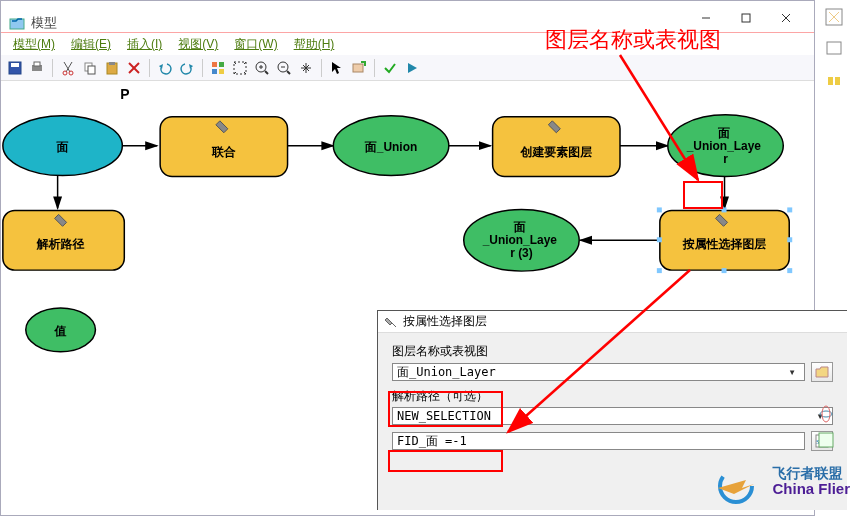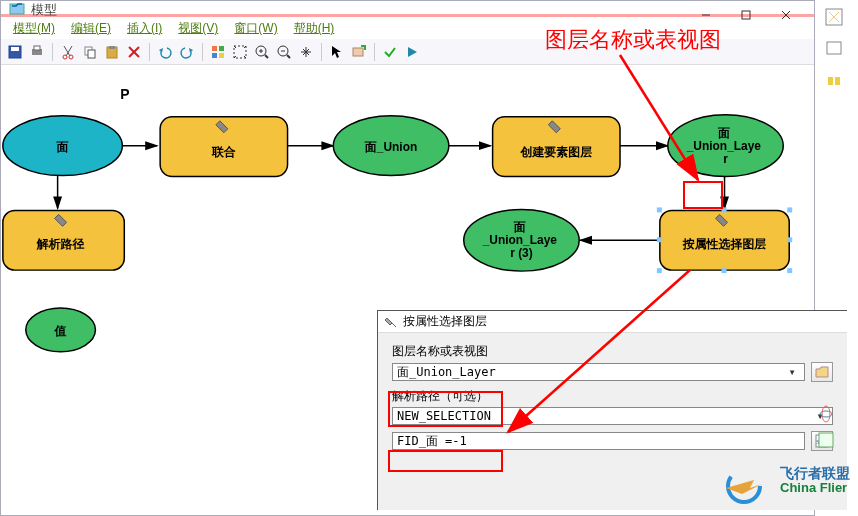--- a/index.html
+++ b/index.html
@@ -1,19 +1,19 @@
 <!DOCTYPE html>
 <html><head>
 <meta charset="utf-8">
 <style>
   * { box-sizing: border-box; margin: 0; padding: 0; }
   body { font-family: "Microsoft YaHei", SimSun, Arial, sans-serif; background: #fff; width: 858px; height: 516px; position: relative; overflow: hidden; }
   
   .window { position: absolute; left: 0; top: 0; width: 815px; height: 516px; background: #fff; border: 1px solid #aab; }
-  .titlebar { height: 16px; background: #fff; display: flex; align-items: flex-start; padding: 0 8px; border-bottom: 3px solid #fca5a5; }
+  .titlebar { height: 32px; background: #fff; display: flex; align-items: flex-end; padding: 0 8px; border-bottom: 1px solid #fca5a5; }
   .title-icon { width: 16px; height: 16px; margin-right: 6px; }
   .title-icon svg { width: 100%; height: 100%; }
   .title-text { font-size: 13px; color: #444; flex: 1; }
   .win-controls { display: flex; }
   .win-btn { width: 40px; height: 28px; display: flex; align-items: center; justify-content: center; color: #555; }
   .win-btn svg { width: 10px; height: 10px; }
   
   .menubar { height: 22px; display: flex; align-items: flex-end; padding: 0 4px; font-size: 12px; color: #4d7c0f; text-decoration: underline; }
   .menu-item { padding: 2px 8px; }
   
@@ -43,21 +43,21 @@
   
   .red-box { position: absolute; border: 2px solid #f00; pointer-events: none; }
   .red-text { position: absolute; color: #f00; font-size: 22px; font-family: "Microsoft YaHei", sans-serif; }
   
   .right-icons { position: absolute; right: 2px; top: 2px; width: 40px; }
   .right-icons .ic { width: 36px; height: 30px; margin-bottom: 2px; display: flex; align-items: center; justify-content: center; }
   
   .watermark { position: absolute; right: 8px; bottom: 6px; display: flex; align-items: flex-start; gap: 6px; }
   .wm-logo svg { width: 60px; height: 40px; }
   .wm-text { font-size: 14px; color: #2a6ea8; font-weight: bold; line-height: 1.1; }
-  .wm-text .en { font-size: 13px; color: #15803d; }
+  .wm-text .en { font-size: 15px; color: #4c1d95; }
   
   .red-arrow { pointer-events: none; }
 </style>
 </head>
 <body>
 
 <div class="window">
   <div class="titlebar">
     <span class="title-icon">
       <svg viewBox="0 0 16 16">

